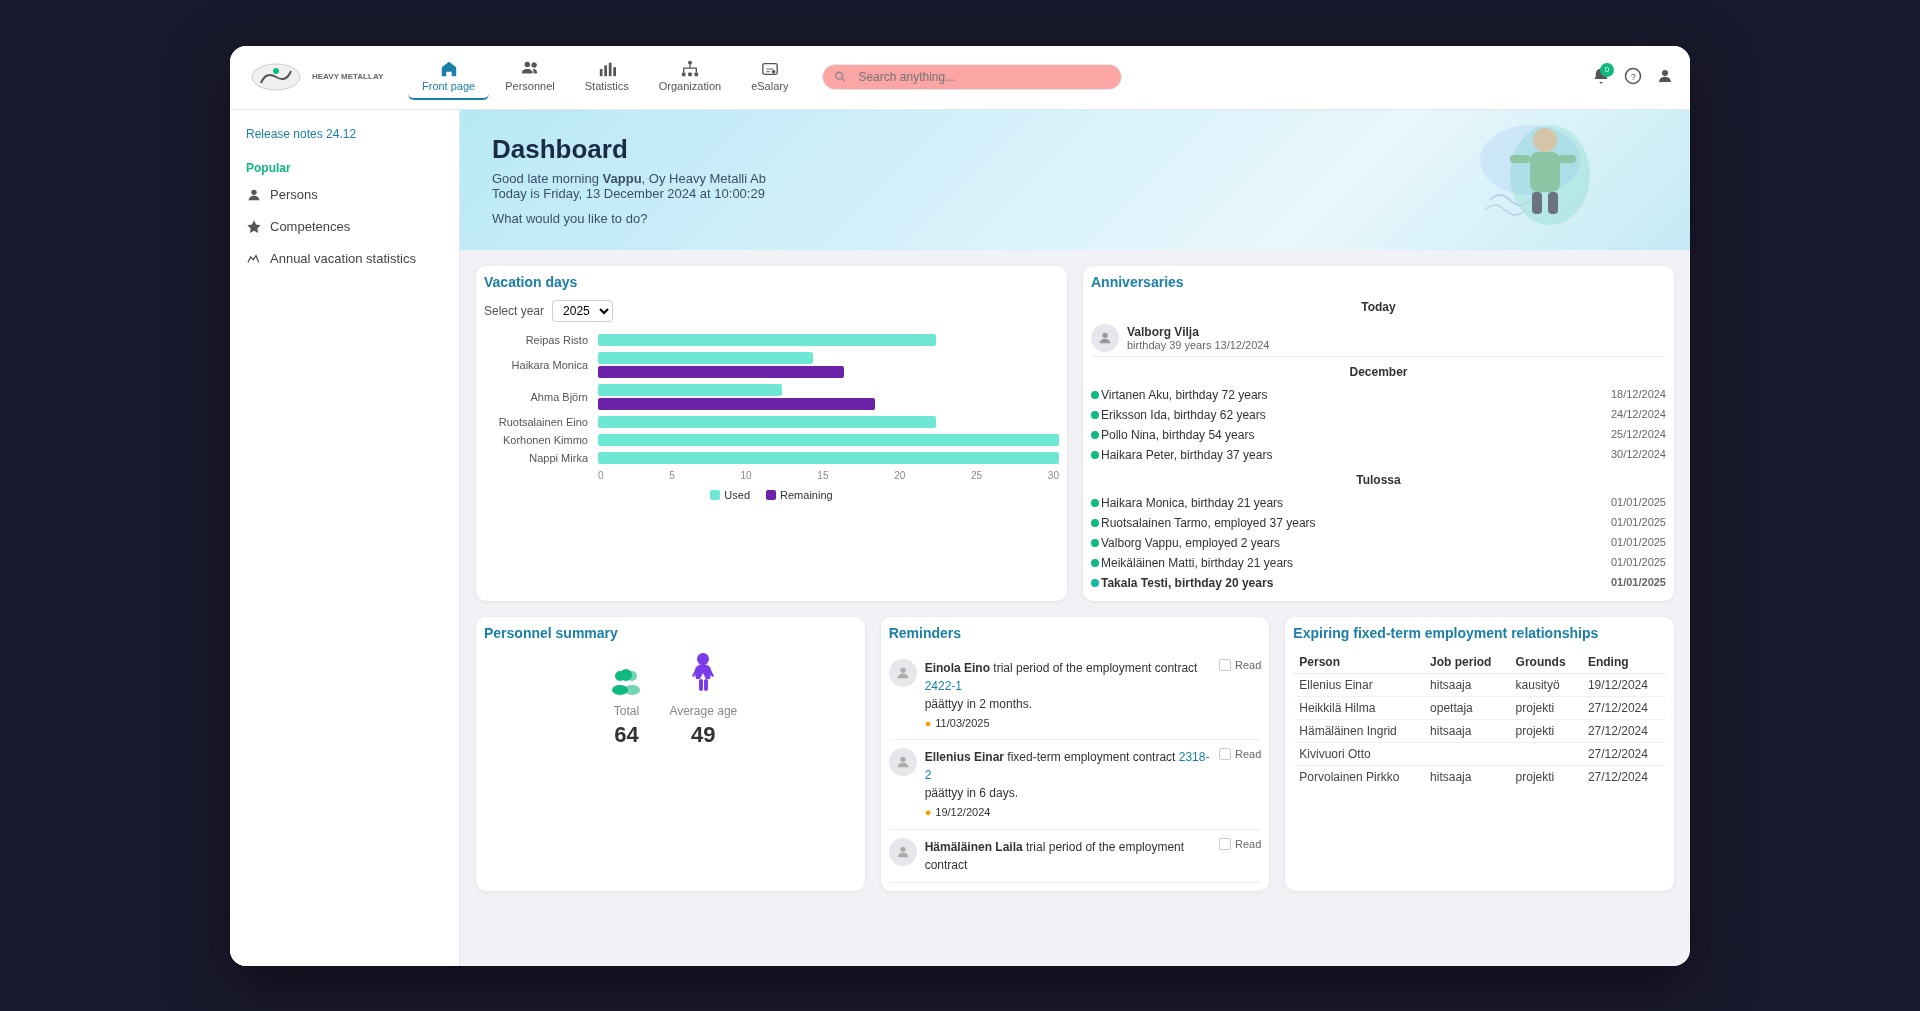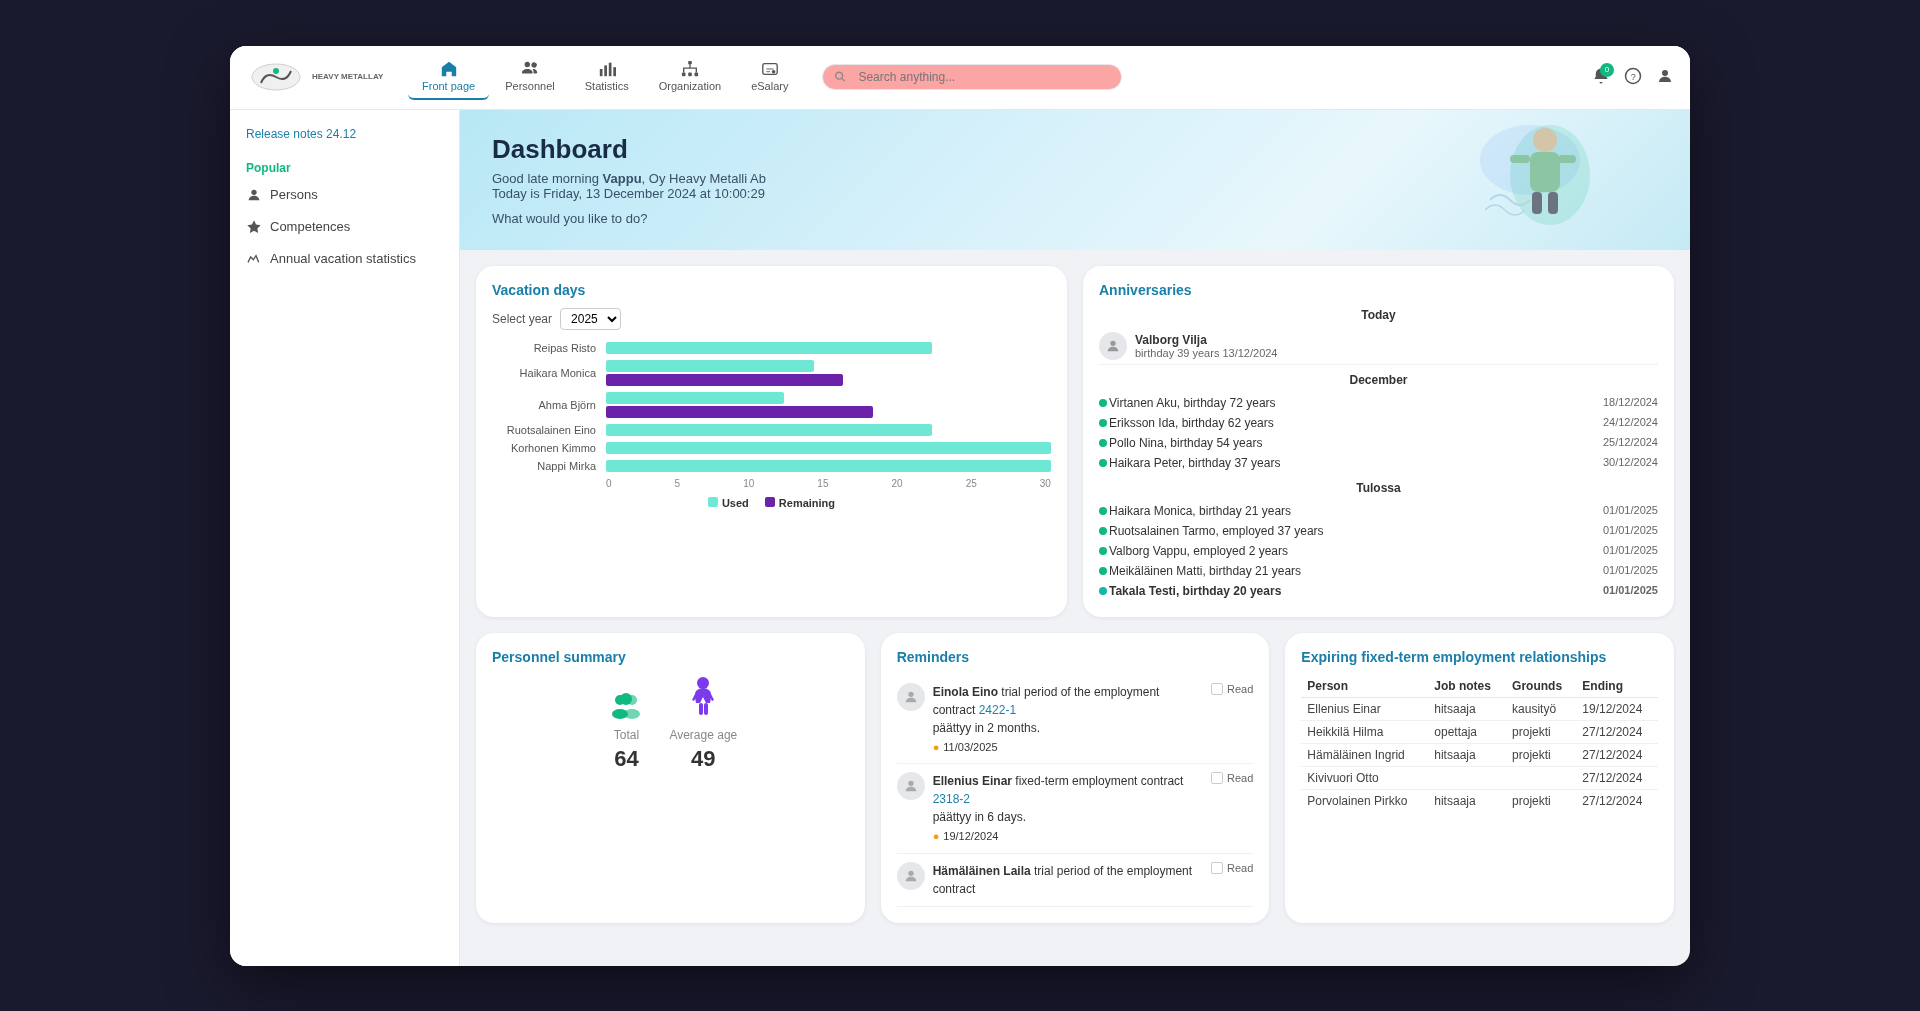--- a/index.html
+++ b/index.html
@@ -40,35 +40,35 @@
     .dashboard-banner { background: linear-gradient(135deg, #b8e8f5 0%, #d4f0fa 40%, #e8f7fc 70%, #c5eaf5 100%); padding: 24px 32px; position: relative; overflow: hidden; min-height: 130px; display: flex; flex-direction: column; justify-content: center; }
     .dashboard-title { font-size: 26px; font-weight: 700; color: #1a2b45; margin-bottom: 6px; }
     .dashboard-subtitle { font-size: 13px; color: #3a5068; }
     .dashboard-illustration { position: absolute; right: 40px; top: 10px; width: 180px; height: 110px; }
     .person-svg { width: 120px; height: 110px; }
 
     
     .dashboard-grid { display: grid; grid-template-columns: 1fr 1fr; gap: 16px; padding: 16px; }
     .dashboard-grid-bottom { display: grid; grid-template-columns: 1fr 1fr 1fr; gap: 16px; padding: 0 16px 16px; }
 
-    .card { background: #fff; border-radius: 18px; padding: 16px; box-shadow: 0 1px 4px rgba(0,0,0,0.07); }
+    .card { background: #fff; border-radius: 10px; padding: 8px; box-shadow: 0 1px 4px rgba(0,0,0,0.07); }
     .card-title { font-size: 14px; font-weight: 700; color: #1a7fa8; margin-bottom: 10px; }
 
     
     .vacation-card { grid-column: 1; }
     .select-year { display: flex; align-items: center; gap: 8px; margin-bottom: 12px; font-size: 12px; color: #555; }
     .year-select { border: 1px solid #ccc; border-radius: 4px; padding: 2px 6px; font-size: 12px; background: #fff; }
     .bar-chart { width: 100%; }
     .bar-row { display: flex; align-items: center; margin-bottom: 6px; gap: 4px; }
     .bar-label { width: 110px; text-align: right; font-size: 11px; color: #555; flex-shrink: 0; padding-right: 6px; }
     .bar { height: 12px; border-radius: 2px; }
     .bar-used { background: #6ee7d4; }
     .bar-remaining { background: #6b21a8; }
     .chart-legend { display: flex; align-items: center; gap: 16px; margin-top: 8px; font-size: 11px; justify-content: center; }
-    .legend-item { display: flex; align-items: flex-start; gap: 4px; font-weight: bold; }
+    .legend-item { display: flex; align-items: center; gap: 4px; }
     .legend-dot { width: 10px; height: 10px; border-radius: 2px; }
     .anniv-section-title { font-size: 12px; font-weight: 700; color: #333; margin: 8px 0 6px; text-align: center; }
     .anniv-item { display: flex; align-items: center; gap: 8px; padding: 4px 0; border-bottom: 1px solid #f0f0f0; }
     .anniv-avatar { width: 28px; height: 28px; border-radius: 50%; background: #e5e7eb; display: flex; align-items: center; justify-content: center; color: #666; font-size: 11px; flex-shrink: 0; }
     .anniv-name { font-weight: 600; font-size: 12px; }
     .anniv-detail { font-size: 11px; color: #666; }
     .anniv-list-item { display: flex; align-items: flex-start; gap: 2px; padding: 3px 0; font-size: 12px; }
     .anniv-list-item .dot { width: 8px; height: 8px; border-radius: 50%; margin-top: 3px; flex-shrink: 0; }
     .dot-green { background: #10b981; }
     .dot-teal { background: #14b8a6; }
@@ -486,21 +486,21 @@
   </div>
             </div>
         </div>
 
         <div class="card expiring-card">
           <div class="card-title">Expiring fixed-term employment relationships</div>
           <table class="expiring-table">
             <thead>
               <tr id="expiring-headers">
                   <th>Person</th>
-                  <th>Job notes</th>
+                  <th>Job period</th>
                   <th>Grounds</th>
                   <th>Ending</th>
                 </tr>
             </thead>
             <tbody id="expiring-rows">
                 <tr>
                   <td>Ellenius Einar</td>
                   <td>hitsaaja</td>
                   <td>kausityö</td>
                   <td>19/12/2024</td>

